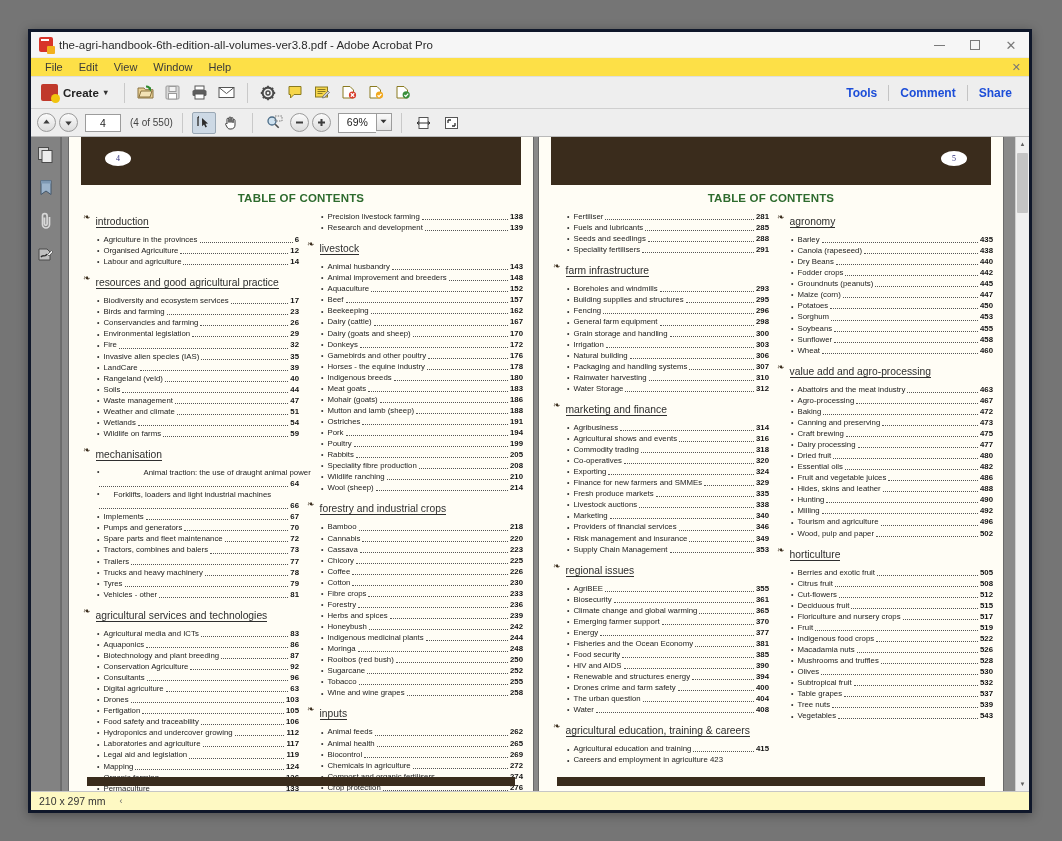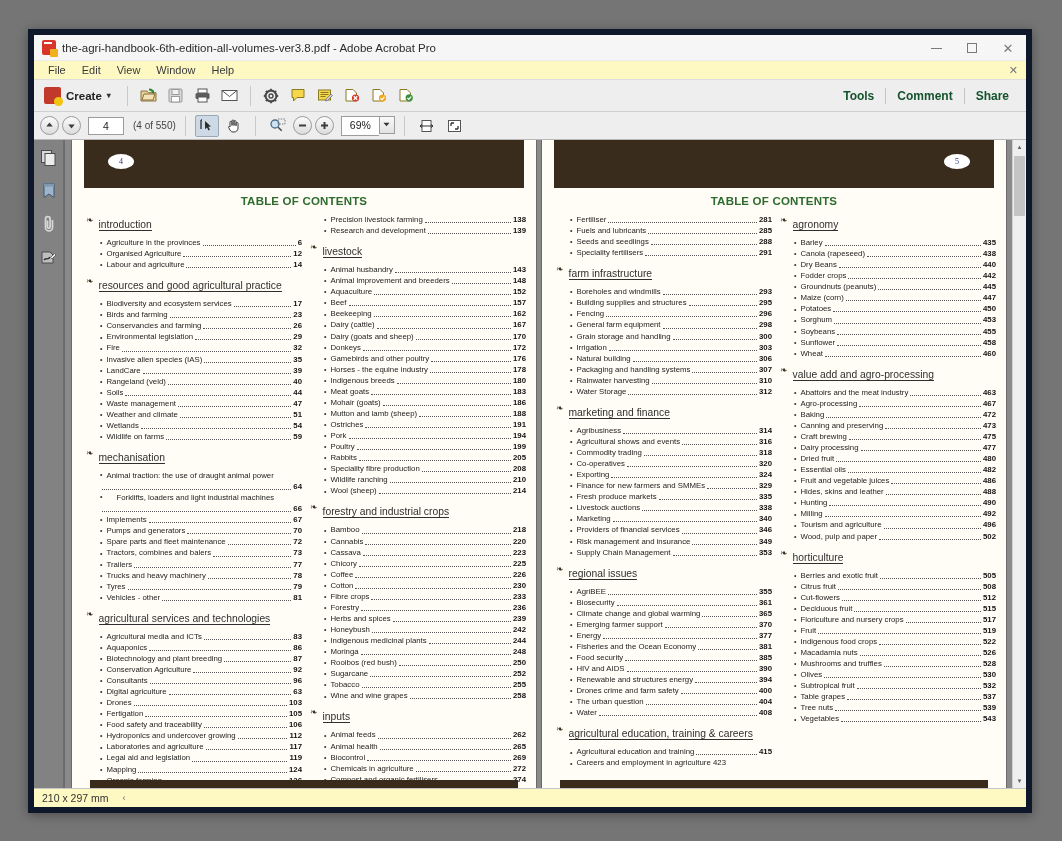--- a/index.html
+++ b/index.html
@@ -9,21 +9,21 @@
     font-family: "Liberation Sans", sans-serif;
     overflow: hidden;
   }
   .desktop { position: absolute; inset: 0; background: #757575; }
 
   
   .window {
     position: absolute; left: 28px; top: 29px;
     width: 1004px; height: 784px;
     background: #f0f0f0;
-    border: 6px solid #0f172a;
+    border: 3px solid #0f172a;
     box-shadow: 0 2px 10px rgba(0,0,0,.35);
     display: flex; flex-direction: column;
   }
 
   
   .titlebar {
     height: 26px; background: #f6f6f6;
     display: flex; align-items: center;
     border-bottom: 1px solid #ebebeb;
     position: relative; flex: 0 0 26px;
@@ -46,21 +46,21 @@
   .winbtn {
     width: 36px; height: 26px; display: flex; align-items: center; justify-content: center;
     color: #7a7a7a; font-size: 12px;
   }
   .wb-min { width: 11px; height: 1px; background: #7a7a7a; }
   .wb-max { width: 10px; height: 10px; border: 1px solid #7a7a7a; }
   .wb-cls { font-size: 13px; line-height: 1; font-family: "Liberation Sans", sans-serif; }
 
   
   .menubar {
-    height: 19px; background: #fef9c3; display: flex; align-items: center;
+    height: 19px; background: #fde047; display: flex; align-items: center;
     padding-left: 6px; border-bottom: 1px solid #dedede; flex: 0 0 19px; position: relative;
   }
   .menu-item { font-size: 11px; color: #3a3a3a; padding: 0 8px; line-height: 19px; }
   .menubar-x { position: absolute; right: 8px; font-size: 11px; color: #777; }
 
   
   .toolbar {
     height: 32px; background: #eeeeee; border-bottom: 1px solid #cfcfcf;
     display: flex; align-items: center; padding-left: 6px; gap: 2px; flex: 0 0 32px;
     position: relative;
@@ -77,21 +77,21 @@
     background: #f1c40f; border-radius: 50%;
   }
   .caret-s { font-size: 8px; color: #333; }
   .tb-sep { width: 1px; height: 20px; background: #c9c9c9; margin: 0 6px; }
   .tb-btn {
     width: 25px; height: 24px; display: flex; align-items: center; justify-content: center;
     border-radius: 2px;
   }
   .tb-right { position: absolute; right: 6px; display: flex; align-items: center; gap: 0; }
   .tb-right .tr-link {
-    font-size: 12px; font-weight: bold; color: #14532d; padding: 3px 11px;
+    font-size: 12px; font-weight: bold; color: #1d4ed8; padding: 3px 11px;
   }
   .tr-div { width: 1px; height: 16px; background: #c4c4c4; }
 
   
   .navbar {
     height: 28px; background: #eeeeee; border-bottom: 1px solid #b9b9b9;
     display: flex; align-items: center; padding-left: 6px; gap: 3px; flex: 0 0 28px;
     position: relative;
   }
   .circ-btn {
@@ -564,21 +564,21 @@
                       </li>
                     </ul>
                   </div>
                   <div class="sec">
                     <div class="sec-head">
                       <span class="leaf-ico">❧</span>
                       <span class="sec-name-wrap"><span class="sec-name">mechanisation</span></span>
                     </div>
                     <ul class="items">
                       <li class="item wrap">
-                        <div style="display: flex;">
+                        <div style="display: flex; gap: 40px;">
                           <span class="bullet">•</span>
                           <span class="itext" style="white-space: normal;">Animal traction: the use of draught animal power</span>
                         </div>
                         <div class="row2">
                           <span class="dots"></span>
                           <span class="pno">64</span>
                         </div>
                       </li>
                       <li class="item wrap">
                         <div style="display: flex; gap: 10px;">

